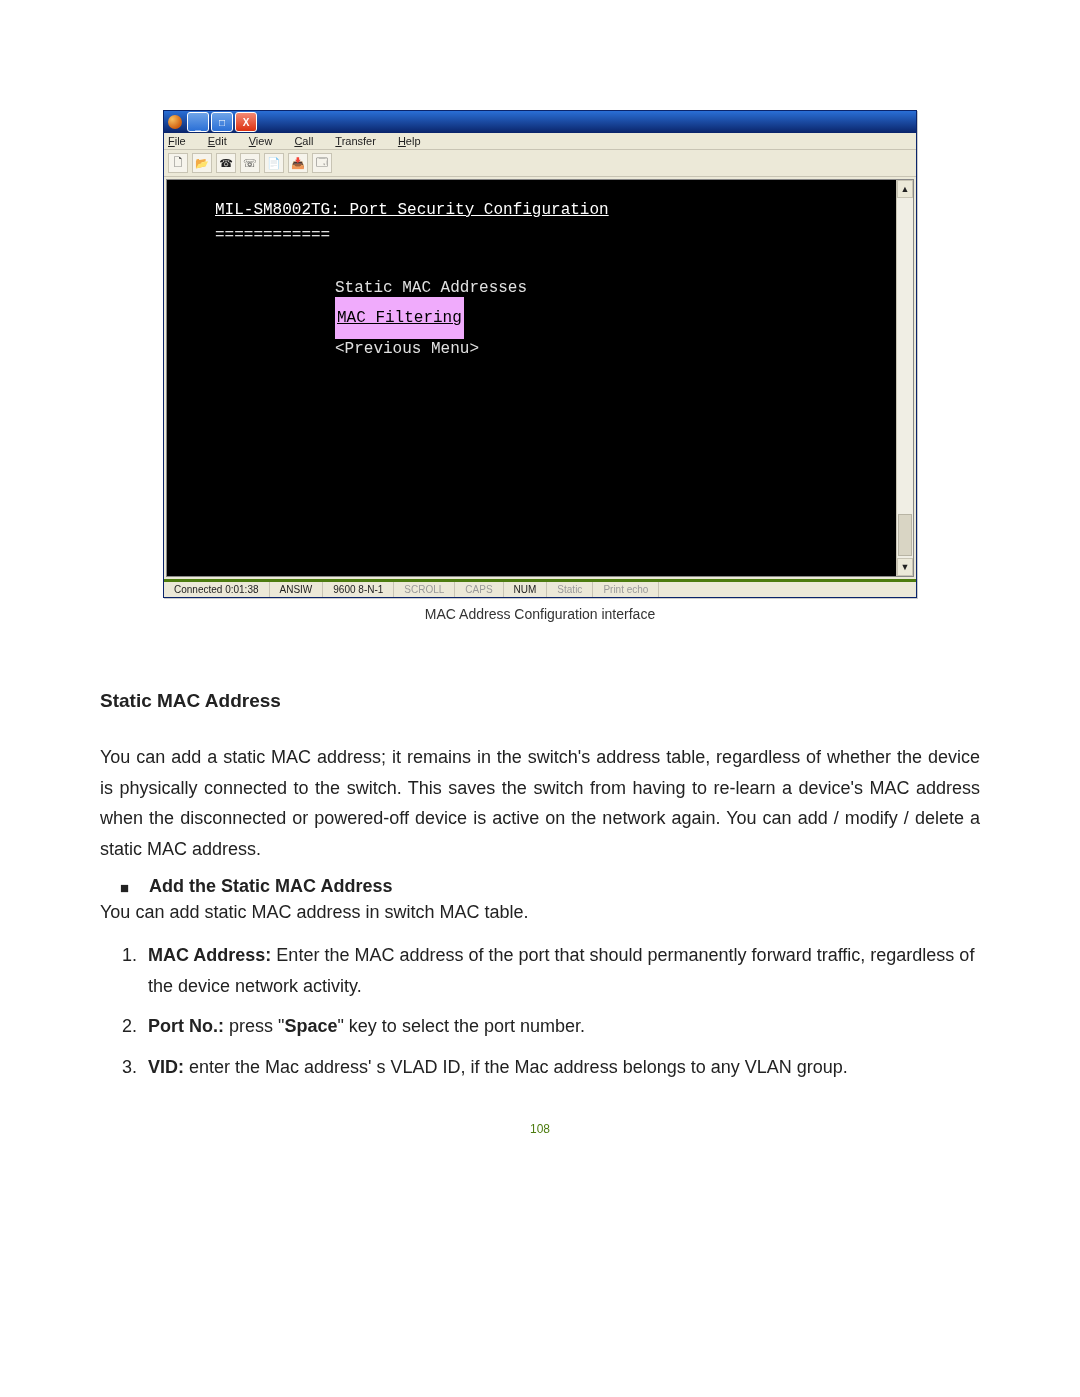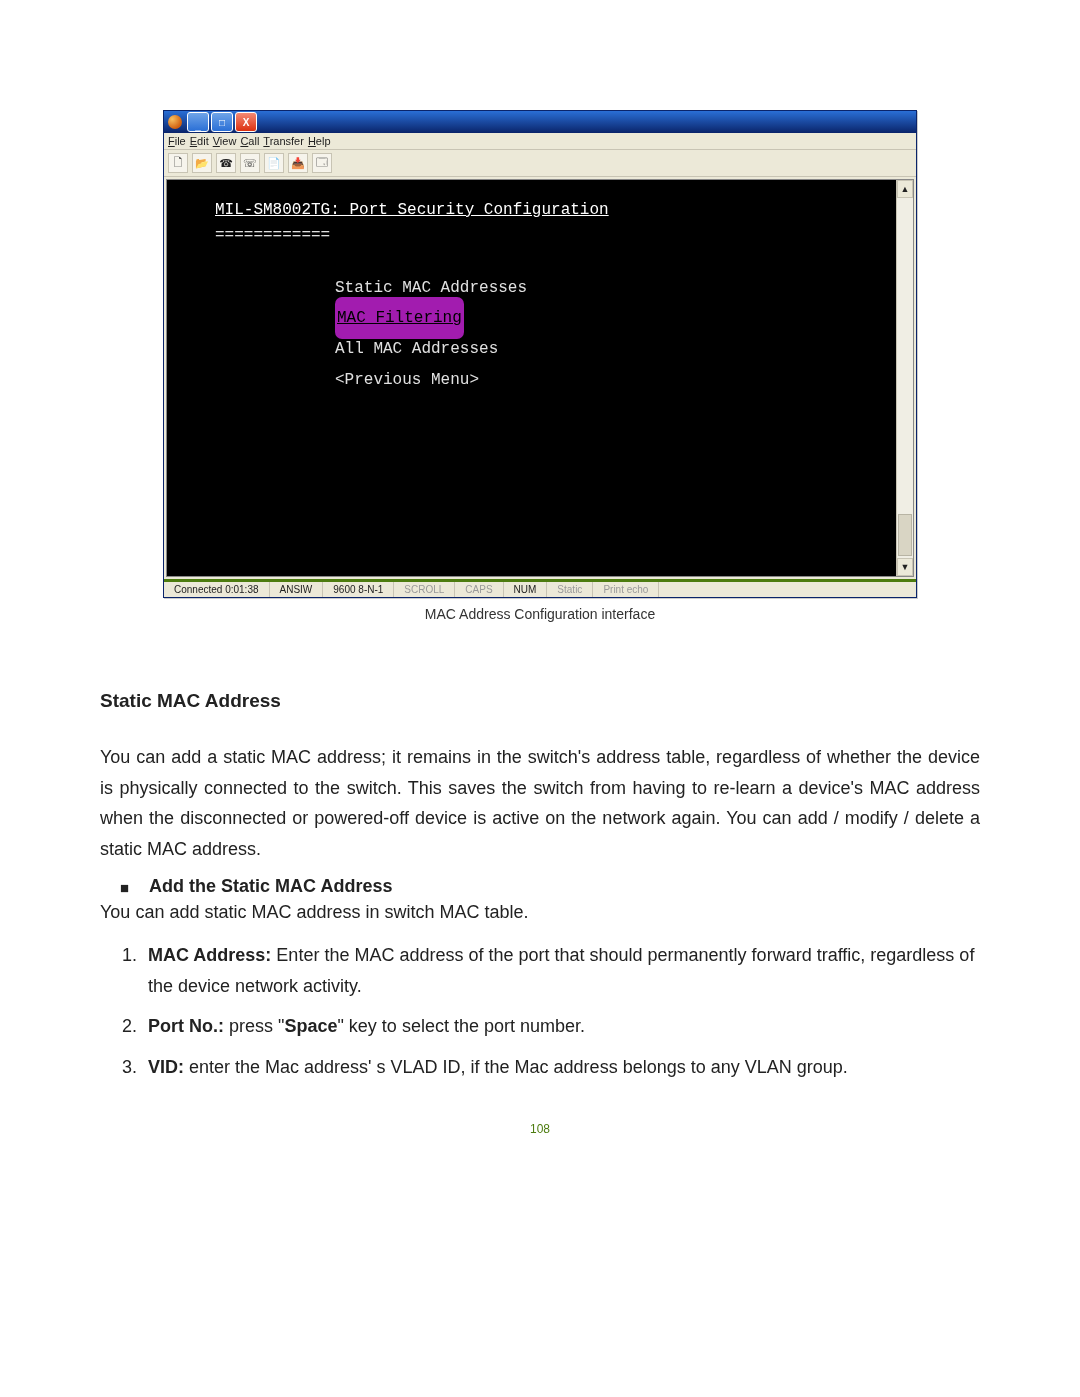--- a/index.html
+++ b/index.html
@@ -63,21 +63,21 @@
   }
   .winbtn-min span { transform: translateY(3px); }
 
   
   .ht-menubar {
     background: #ece9d8;
     border-bottom: 1px solid #c8c4b4;
     padding: 2px 4px;
     font-size: 11px;
     display: flex;
-    gap: 4px;
+    gap: 22px;
   }
   .ht-menu { cursor: default; }
   .ht-menu .ul { text-decoration: underline; }
 
   
   .ht-toolbar {
     background: #ece9d8;
     border-bottom: 1px solid #c8c4b4;
     padding: 3px 4px;
     display: flex;
@@ -109,25 +109,24 @@
     padding: 18px 12px 10px 48px;
     height: 368px;
     position: relative;
     overflow: hidden;
   }
   .term-header { color: #fff; text-decoration: underline; }
   .term-sep { letter-spacing: 0; }
   .term-menu { padding-left: 120px; margin-top: 28px; }
   .term-menu div { margin-bottom: 6px; }
   .term-selected {
-    background: #a21caf;
+    background: #f0abfc;
     color: #000;
     padding: 12px 2px;
     text-decoration: underline;
-    border-radius: 7px;
   }
   .term-hint {
     position: absolute;
     left: 12px; right: 12px; bottom: 12px;
     background: #d0d0d0;
     color: #000;
     text-align: center;
     padding: 1px 0;
   }
   .ht-scroll {
@@ -250,21 +249,20 @@
       <div class="tb-btn">🗔</div>
     </div>
 
     <div class="ht-body">
       <div class="terminal">
         <div class="term-header">MIL-SM8002TG: Port Security Configuration</div>
         <div class="term-sep">============</div>
         <div class="term-menu">
           <div><span>Static MAC Addresses</span></div>
           <div><span class="term-selected">MAC Filtering</span></div>
-          <div><span>All MAC Addresses</span></div>
           <div><span>&lt;Previous Menu&gt;</span></div>
         </div>
       </div>
       <div class="ht-scroll">
         <div class="scroll-btn">
             <span>▲</span>
           </div>
         <div class="scroll-track">
           <div class="scroll-thumb"></div>
         </div>

